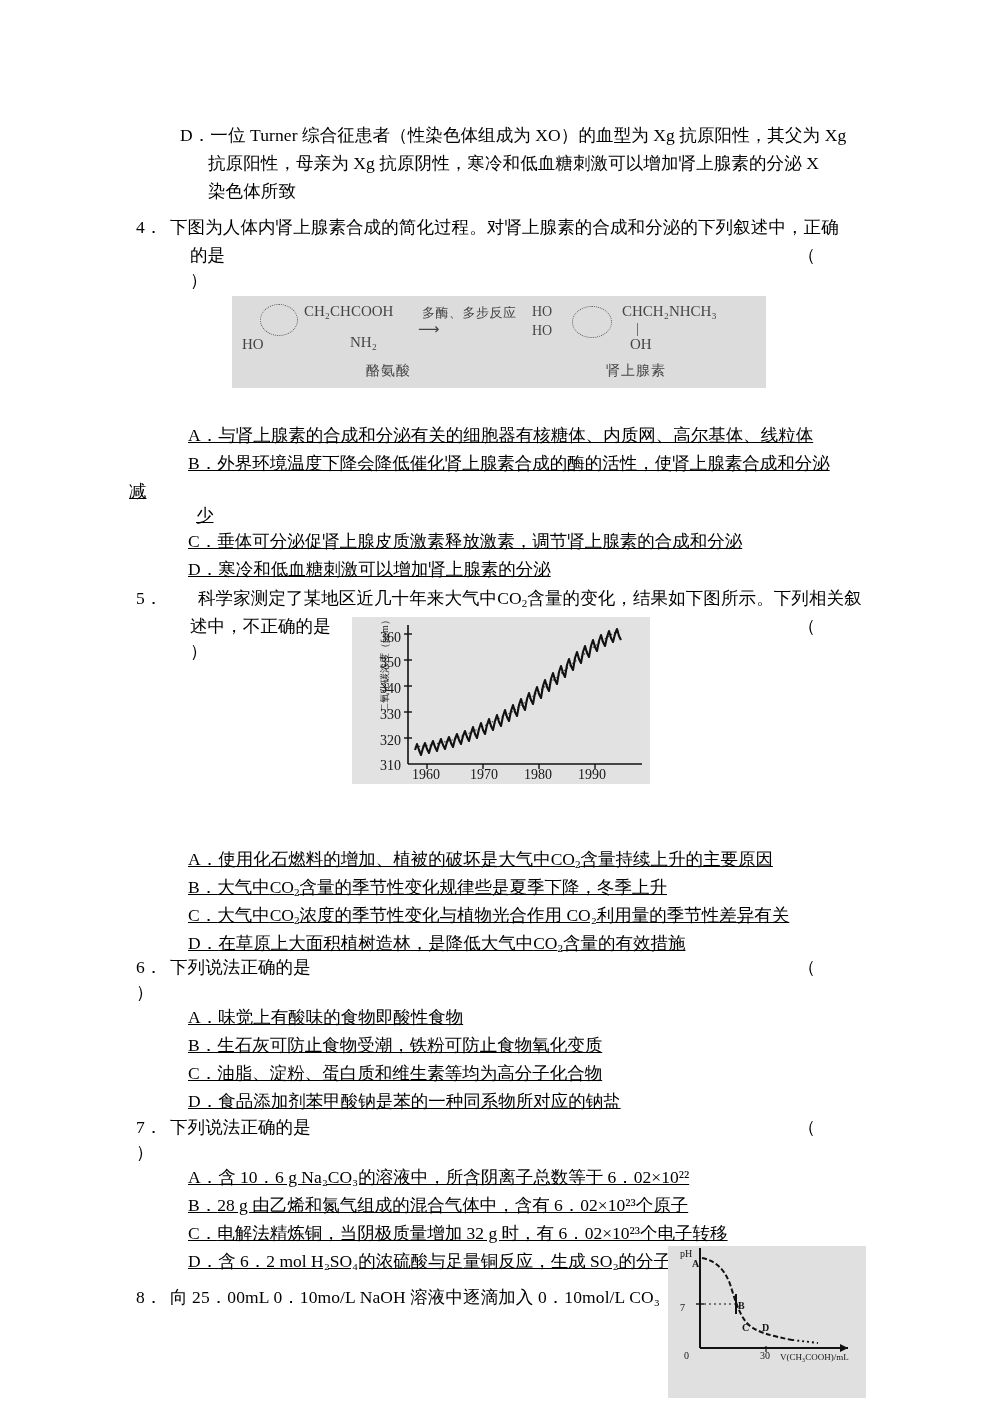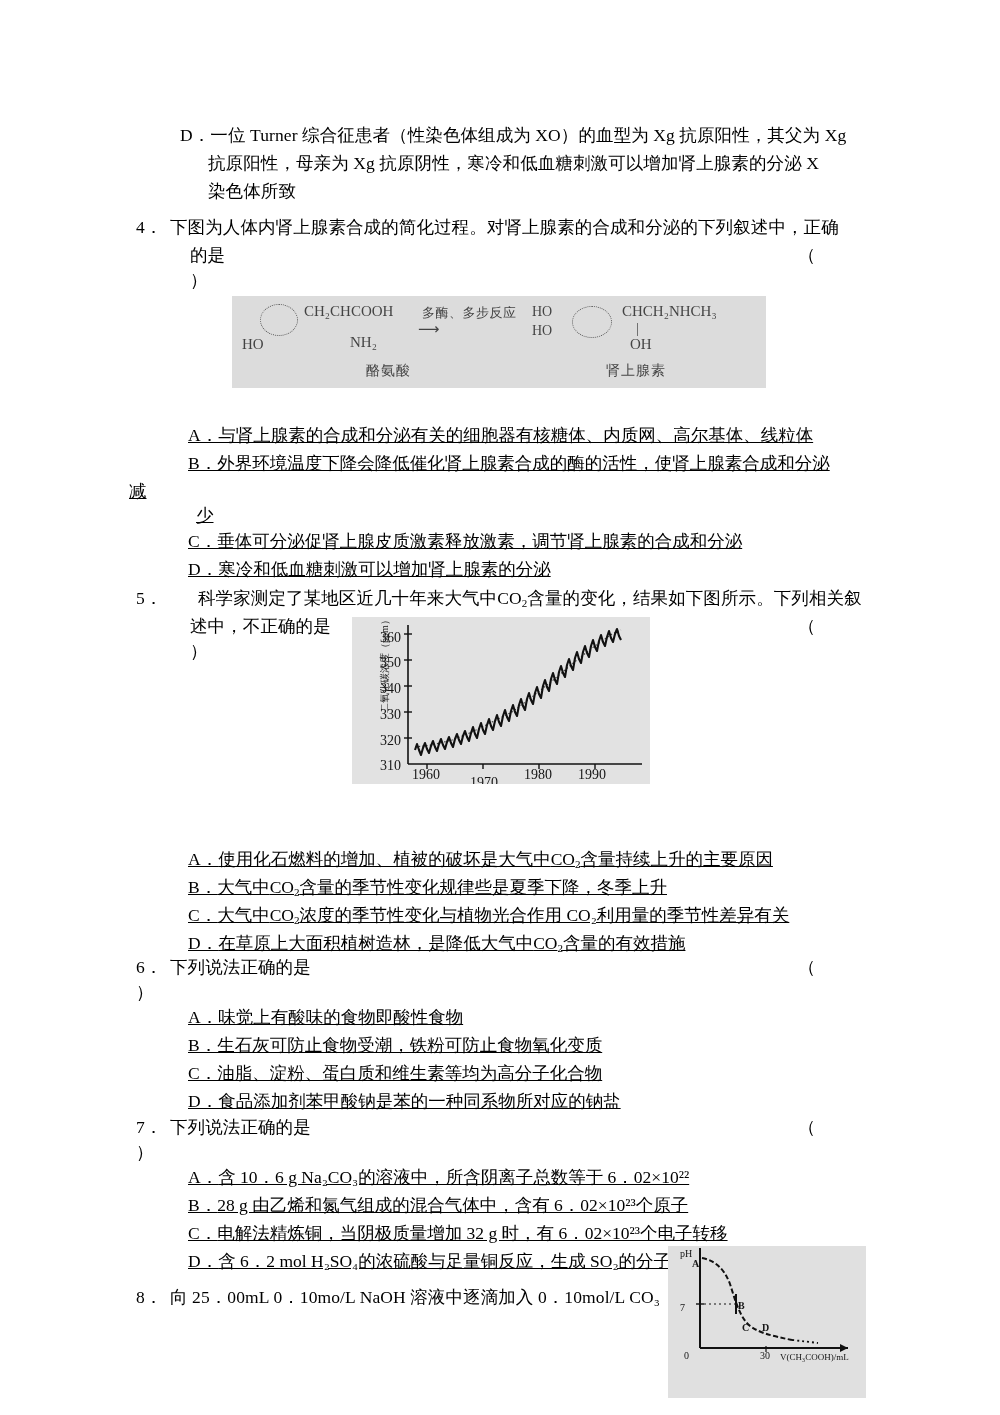--- a/index.html
+++ b/index.html
@@ -184,21 +184,21 @@
     <div class="co2-ylabel">二氧化碳浓度（ppm）</div>
 
     <span class="tick-lbl" style="left:28px; top:13px;">360</span>
     <span class="tick-lbl" style="left:28px; top:38px;">350</span>
     <span class="tick-lbl" style="left:28px; top:64px;">340</span>
     <span class="tick-lbl" style="left:28px; top:90px;text-align:center;">330</span>
     <span class="tick-lbl" style="left:28px; top:116px;">320</span>
     <span class="tick-lbl" style="left:28px; top:141px;">310</span>
 
     <span class="tick-lbl" style="left:60px; top:150px;">1960</span>
-    <span class="tick-lbl" style="left:118px; top:158px;">1970</span>
+    <span class="tick-lbl" style="left:118px; top:150px;">1970</span>
     <span class="tick-lbl" style="left:172px; top:150px;">1980</span>
     <span class="tick-lbl" style="left:226px; top:150px;">1990</span>
 
     <svg width="298" height="167" style="position:absolute;left:0;top:0;">
 
       <line x1="56" y1="8" x2="56" y2="147" stroke="#111" stroke-width="1.6"></line>
       <line x1="56" y1="147" x2="290" y2="147" stroke="#111" stroke-width="1.6"></line>
 
       <line x1="52" y1="17" x2="60" y2="17" stroke="#111" stroke-width="1.4"></line>
       <line x1="52" y1="43" x2="60" y2="43" stroke="#111" stroke-width="1.4"></line>

